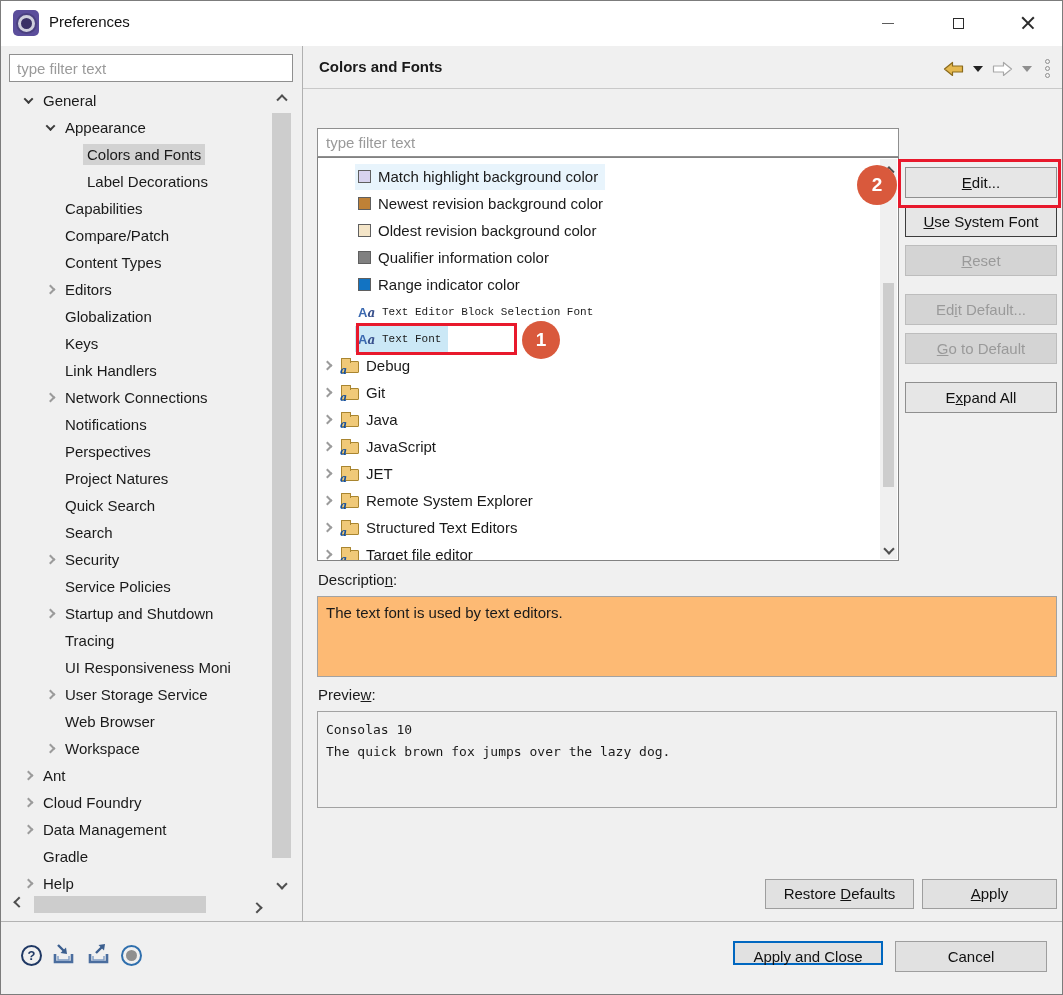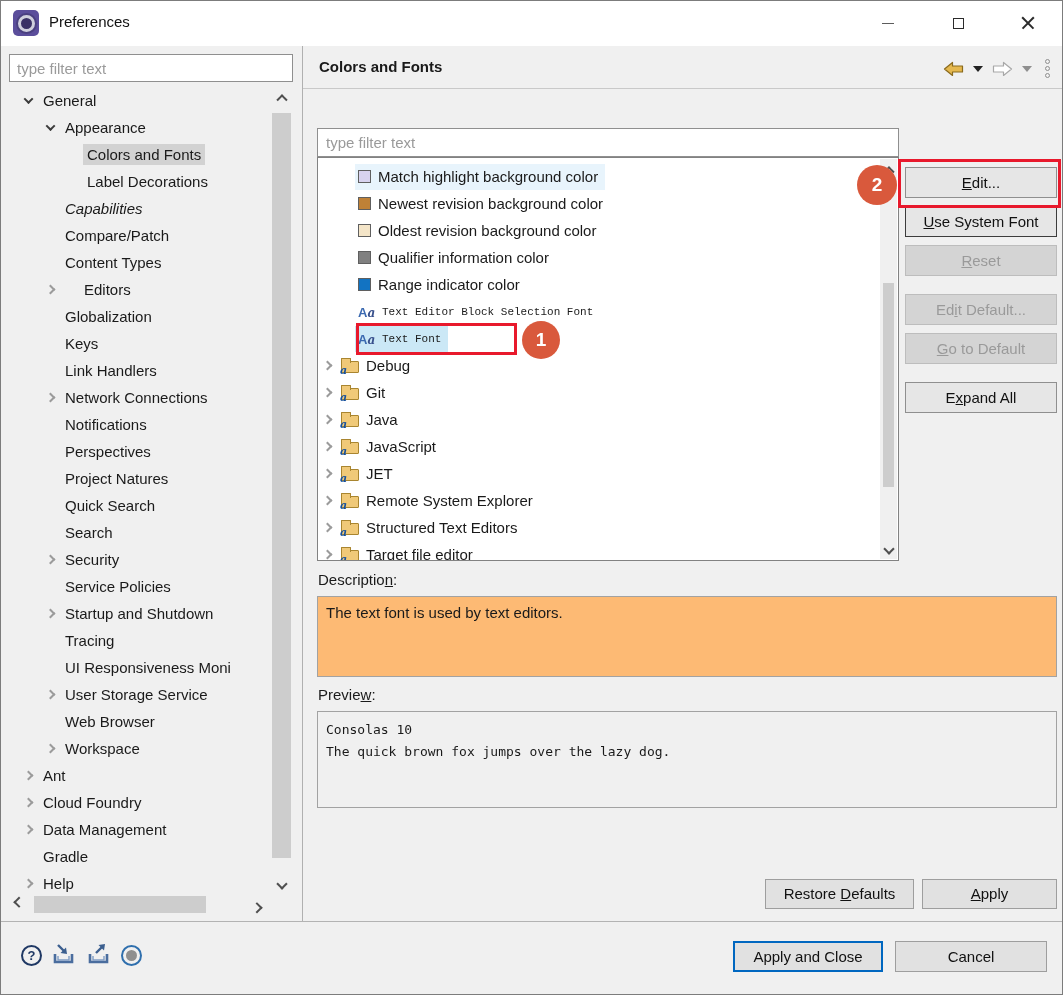--- a/index.html
+++ b/index.html
@@ -162,33 +162,33 @@
     <span class="tlabel">Appearance</span>
   </div>
       <div class="trow" style="padding-left: 52px;">
     <span class="chev-box"></span>
     <span class="tlabel selected">Colors and Fonts</span>
   </div>
       <div class="trow" style="padding-left: 52px;">
     <span class="chev-box"></span>
     <span class="tlabel">Label Decorations</span>
   </div>
-      <div class="trow" style="padding-left: 30px; font-style: italic;">
+      <div class="trow" style="padding-left: 30px;">
     <span class="chev-box"></span>
     <span class="tlabel">Capabilities</span>
   </div>
       <div class="trow" style="padding-left: 30px;">
     <span class="chev-box"></span>
     <span class="tlabel">Compare/Patch</span>
   </div>
       <div class="trow" style="padding-left: 30px;">
     <span class="chev-box"></span>
     <span class="tlabel">Content Types</span>
   </div>
-      <div class="trow" style="padding-left: 30px; gap: 19px;">
+      <div class="trow" style="padding-left: 30px;">
     <span class="chev-box">
           <span class="chev right"></span>
         </span>
     <span class="tlabel">Editors</span>
   </div>
       <div class="trow" style="padding-left: 30px;">
     <span class="chev-box"></span>
     <span class="tlabel">Globalization</span>
   </div>
       <div class="trow" style="padding-left: 30px;">
@@ -519,21 +519,21 @@
     <svg width="26" height="24" viewBox="0 0 26 24">
       <path d="M4,11 v8 h17 v-8" fill="none" stroke="#4a6d9e" stroke-width="2.6"></path>
       <path d="M7,13 v4 h11 v-4" fill="none" stroke="#7f9cc4" stroke-width="1.4"></path>
       <line x1="10" y1="10" x2="17" y2="3" stroke="#3c5f8f" stroke-width="2.4"></line>
       <polygon points="19,1 12.5,2 18,7.5" fill="#3c5f8f"></polygon>
     </svg>
     <span class="rec-ic">
         <span class="dot"></span>
       </span>
   </div>
-  <div class="btn" style="left:732px; top:940px; width:150px; height:31px; line-height:27px; border:2px solid #0067c0;">Apply and Close</div>
+  <div class="btn" style="left:732px; top:940px; width:150px; height:24px; line-height:27px; border:2px solid #0067c0;">Apply and Close</div>
   <div class="btn" style="left:894px; top:940px; width:152px; height:31px; line-height:29px;">Cancel</div>
 
   <div class="ann-box" style="left:355px; top:322px; width:161px; height:32px;"></div>
   <div class="ann-circle" style="left:521px; top:320px; width:38px; height:38px;">1</div>
   <div class="ann-box" style="left:897px; top:158px; width:163px; height:49px;"></div>
   <div class="ann-circle" style="left:856px; top:164px; width:40px; height:40px;">2</div>
 
 </div>
 
 </body></html>

